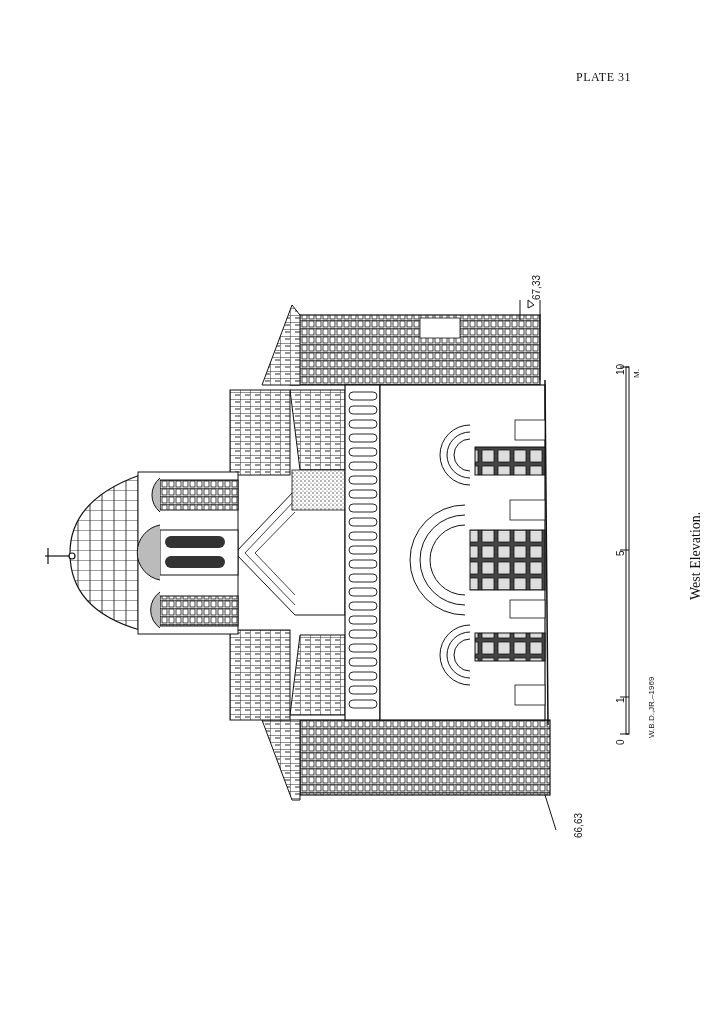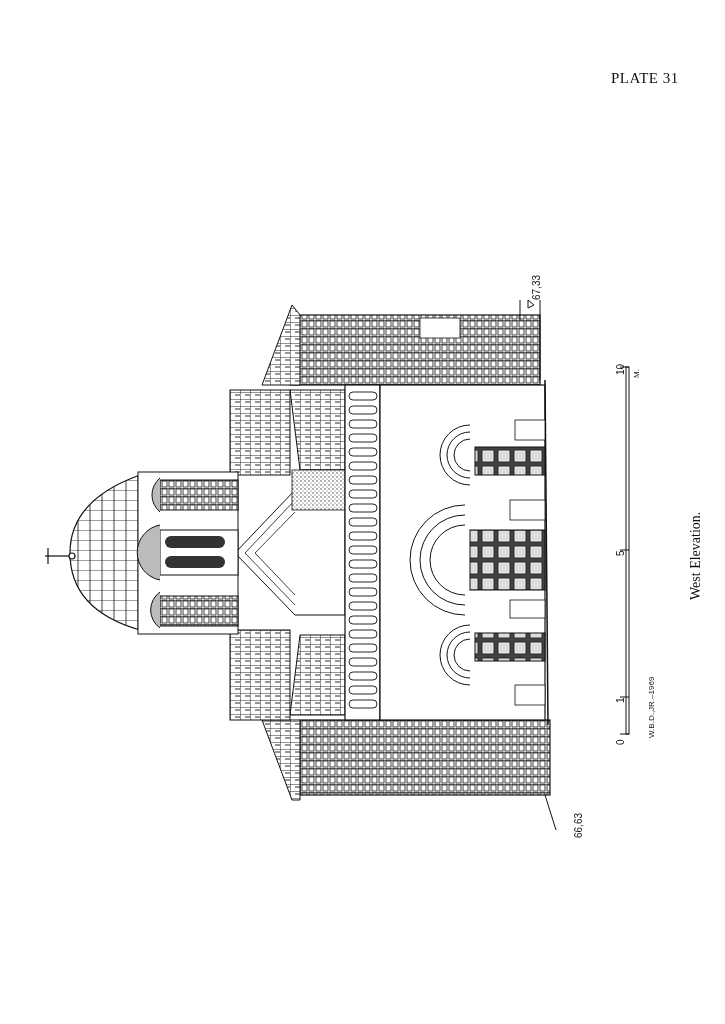--- a/index.html
+++ b/index.html
@@ -1,17 +1,17 @@
 <!DOCTYPE html>
 <html><head>
 <meta charset="utf-8">
 <style>
   html, body { margin:0; padding:0; background:#ffffff; }
   body { width:725px; height:1024px; position:relative; overflow:hidden; font-family:"Liberation Serif", serif; color:#111; }
-  .plate-label { position:absolute; left:611px; top:70px; font-size:15px; letter-spacing:0.5px;text-align:right; }
+  .plate-label { position:absolute; left:576px; top:70px; font-size:12px; letter-spacing:0.5px;text-align:right; }
   .drawing { position:absolute; left:0; top:0; width:725px; height:1024px; }
   .rot { position:absolute; transform-origin:0 0; white-space:nowrap; }
   .caption { left:688px; top:600px; transform:rotate(-90deg); font-size:14px; }
   .elev-top { left:531px; top:300px; transform:rotate(-90deg); font-family:"Liberation Sans", sans-serif; font-size:10px; }
   .elev-bot { left:573px; top:838px; transform:rotate(-90deg); font-family:"Liberation Sans", sans-serif; font-size:10px; }
   .scale-lbl { font-family:"Liberation Sans", sans-serif; font-size:10px; transform:rotate(-90deg); }
   .credit { left:647px; top:738px; transform:rotate(-90deg); font-family:"Liberation Sans", sans-serif; font-size:8px; }
 </style>
 </head>
 <body>

